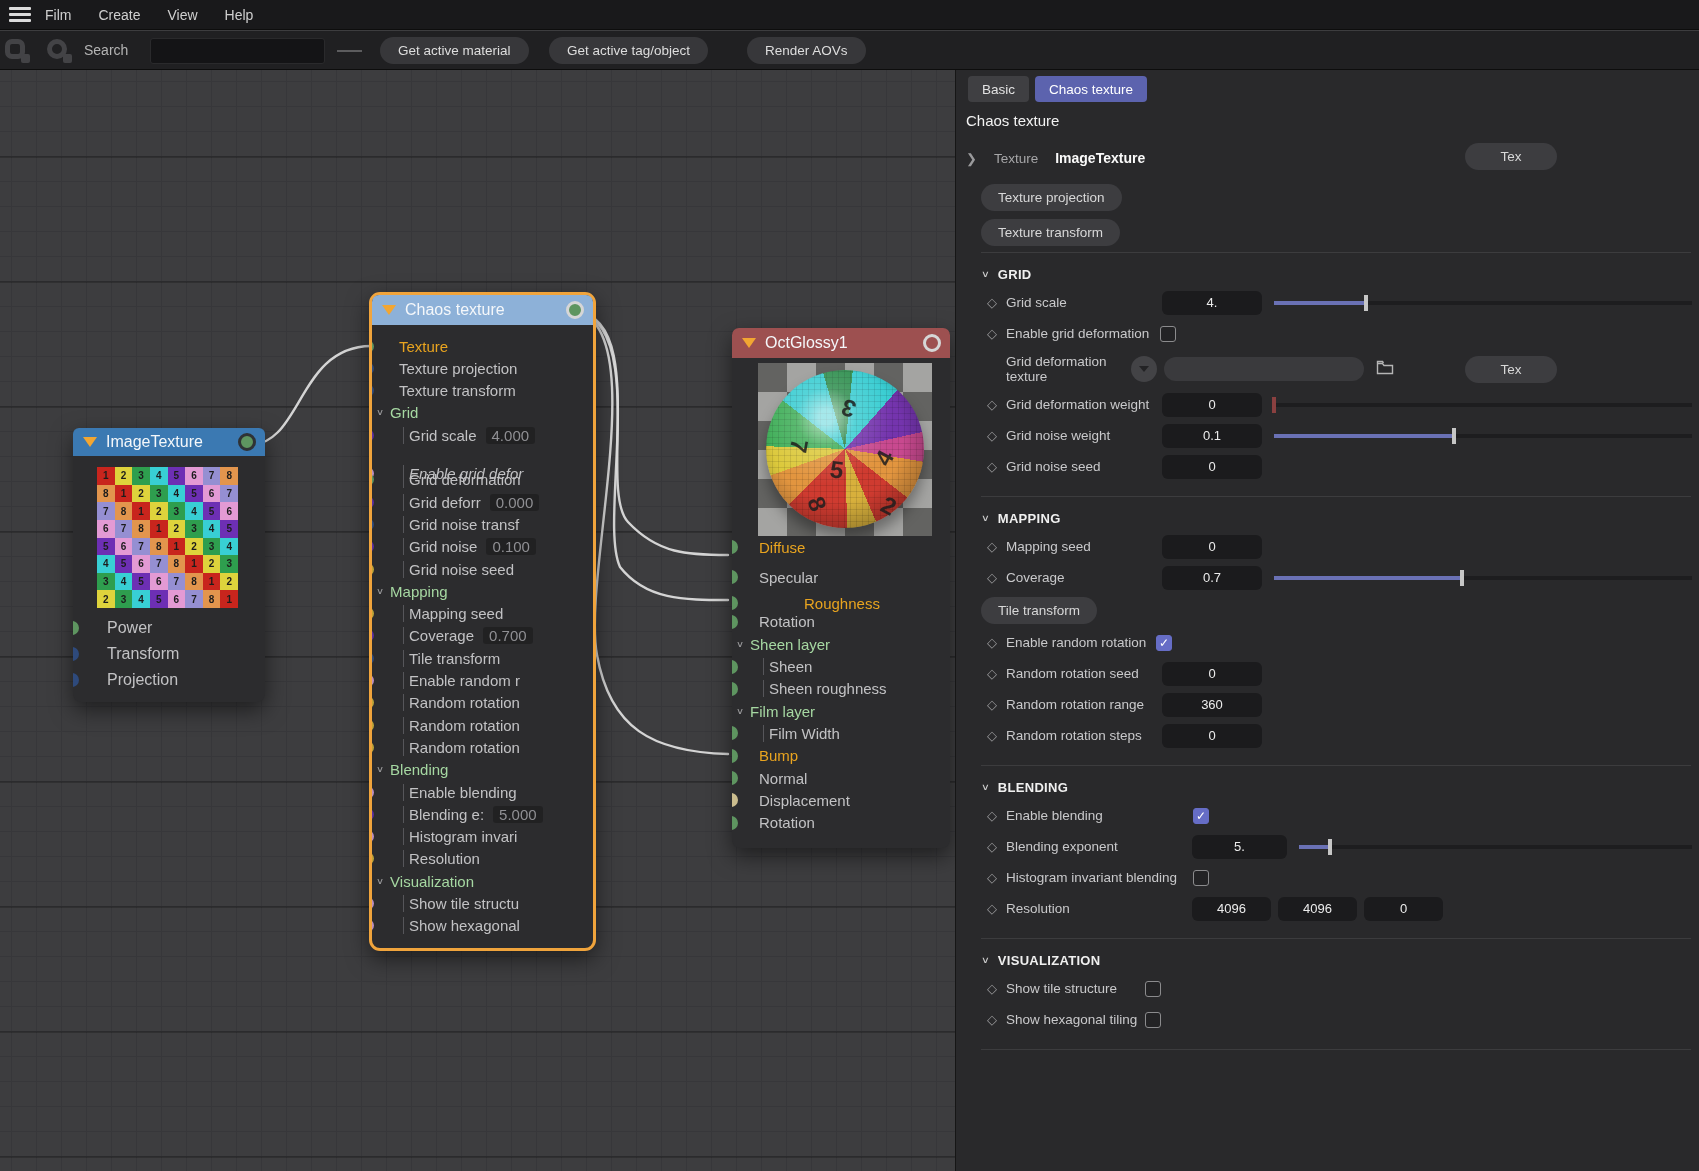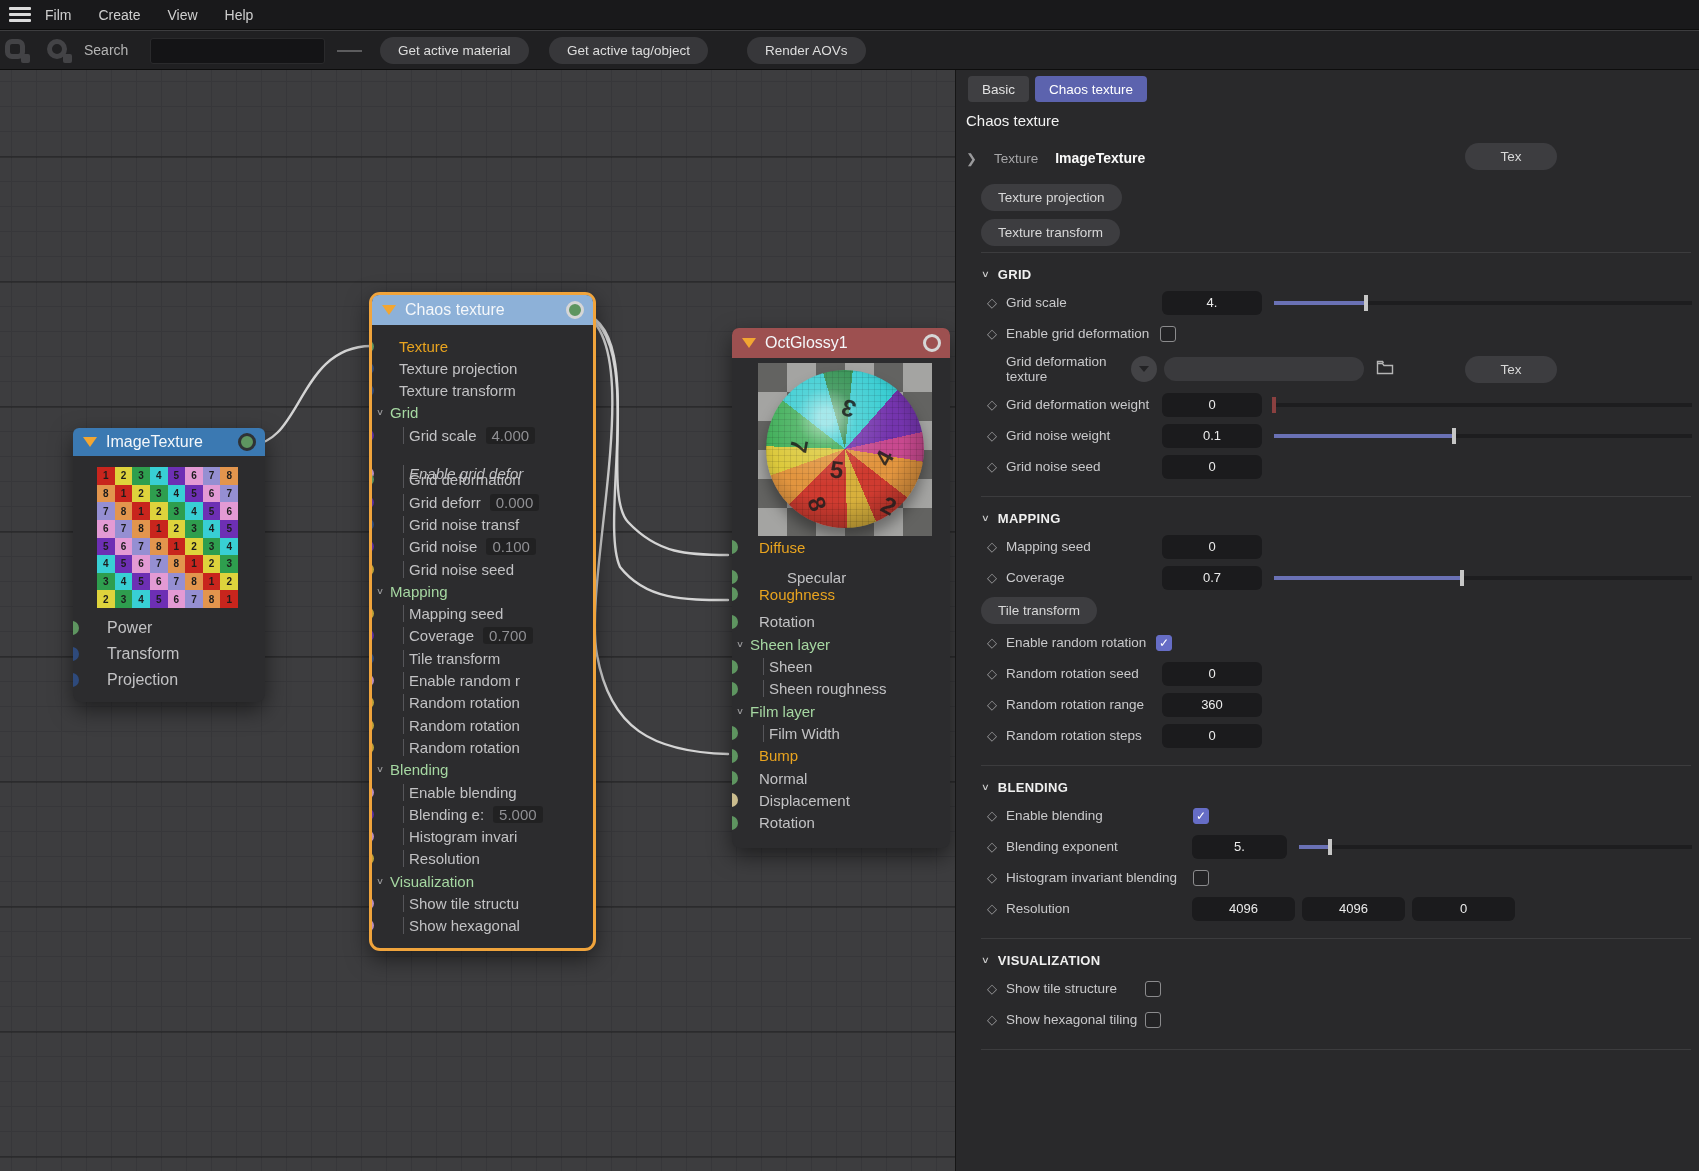--- a/index.html
+++ b/index.html
@@ -104,21 +104,21 @@
   .sfill { position:absolute; left:0; top:6px; height:4px; background:#6a71b5; }
   .shandle { position:absolute; top:0; width:4px; height:16px; background:#c6c6c6; }
   .cb { width:16px; height:16px; border:1.5px solid #8b8b8d; border-radius:3px; background:#232325; display:flex; align-items:center; justify-content:center; color:#fff; font-size:12px; cursor:pointer; }
   .cb.checked { background:#666dc6; border-color:#666dc6; }
   .ddcircle { width:26px; height:26px; border-radius:50%; background:#434346; display:flex; align-items:center; justify-content:center; margin-right:7px; cursor:pointer; }
   .ddcircle span { width:0; height:0; border-left:5px solid transparent; border-right:5px solid transparent; border-top:6px solid #232325; }
   .pickfield { width:200px; height:24px; background:#3a3a3d; border-radius:12px; }
   .folder { margin-left:12px; cursor:pointer; }
   .pickrow .pillbtn { position:absolute; right:142px; width:92px; }
   .n3 { display:flex; gap:7px; }
-  .n3 .nfield { width:103px; }
+  .n3 .nfield { width:79px; }
 </style>
 </head>
 <body>
 
 <div id="app">
 
   <div id="menubar">
     <div id="hamburger">
         <div></div>
         <div></div>
@@ -384,25 +384,25 @@
             <span class="sdigit" style="left: 112px; top: 74px; transform: rotate(-62deg);">4</span>
             <span class="sdigit" style="left: 44px; top: 120px; transform: rotate(70deg);">8</span>
             <span class="sdigit" style="left: 116px; top: 122px; transform: rotate(28deg);">2</span>
           </div>
       </div>
       <div class="ports">
           <div class="port connected" style="top: 208px;">
             <span class="pdot" style="background: rgb(94, 149, 96);"></span>
             <span class="plbl">Diffuse</span>
           </div>
-          <div class="port" style="top: 238.3px; padding-left: 28px;">
+          <div class="port" style="top: 238.3px;">
             <span class="pdot" style="background: rgb(94, 149, 96);"></span>
             <span class="plbl">Specular</span>
           </div>
-          <div class="port connected" style="top: 255px;">
+          <div class="port connected" style="top: 264px; padding-left: 45px;">
             <span class="pdot" style="background: rgb(94, 149, 96);"></span>
             <span class="plbl">Roughness</span>
           </div>
           <div class="port" style="top: 282.9px;">
             <span class="pdot" style="background: rgb(94, 149, 96);"></span>
             <span class="plbl">Rotation</span>
           </div>
           <div class="port group" style="top: 305.2px;">
             <span class="gchev">∨</span>
             <span class="plbl">Sheen layer</span>

